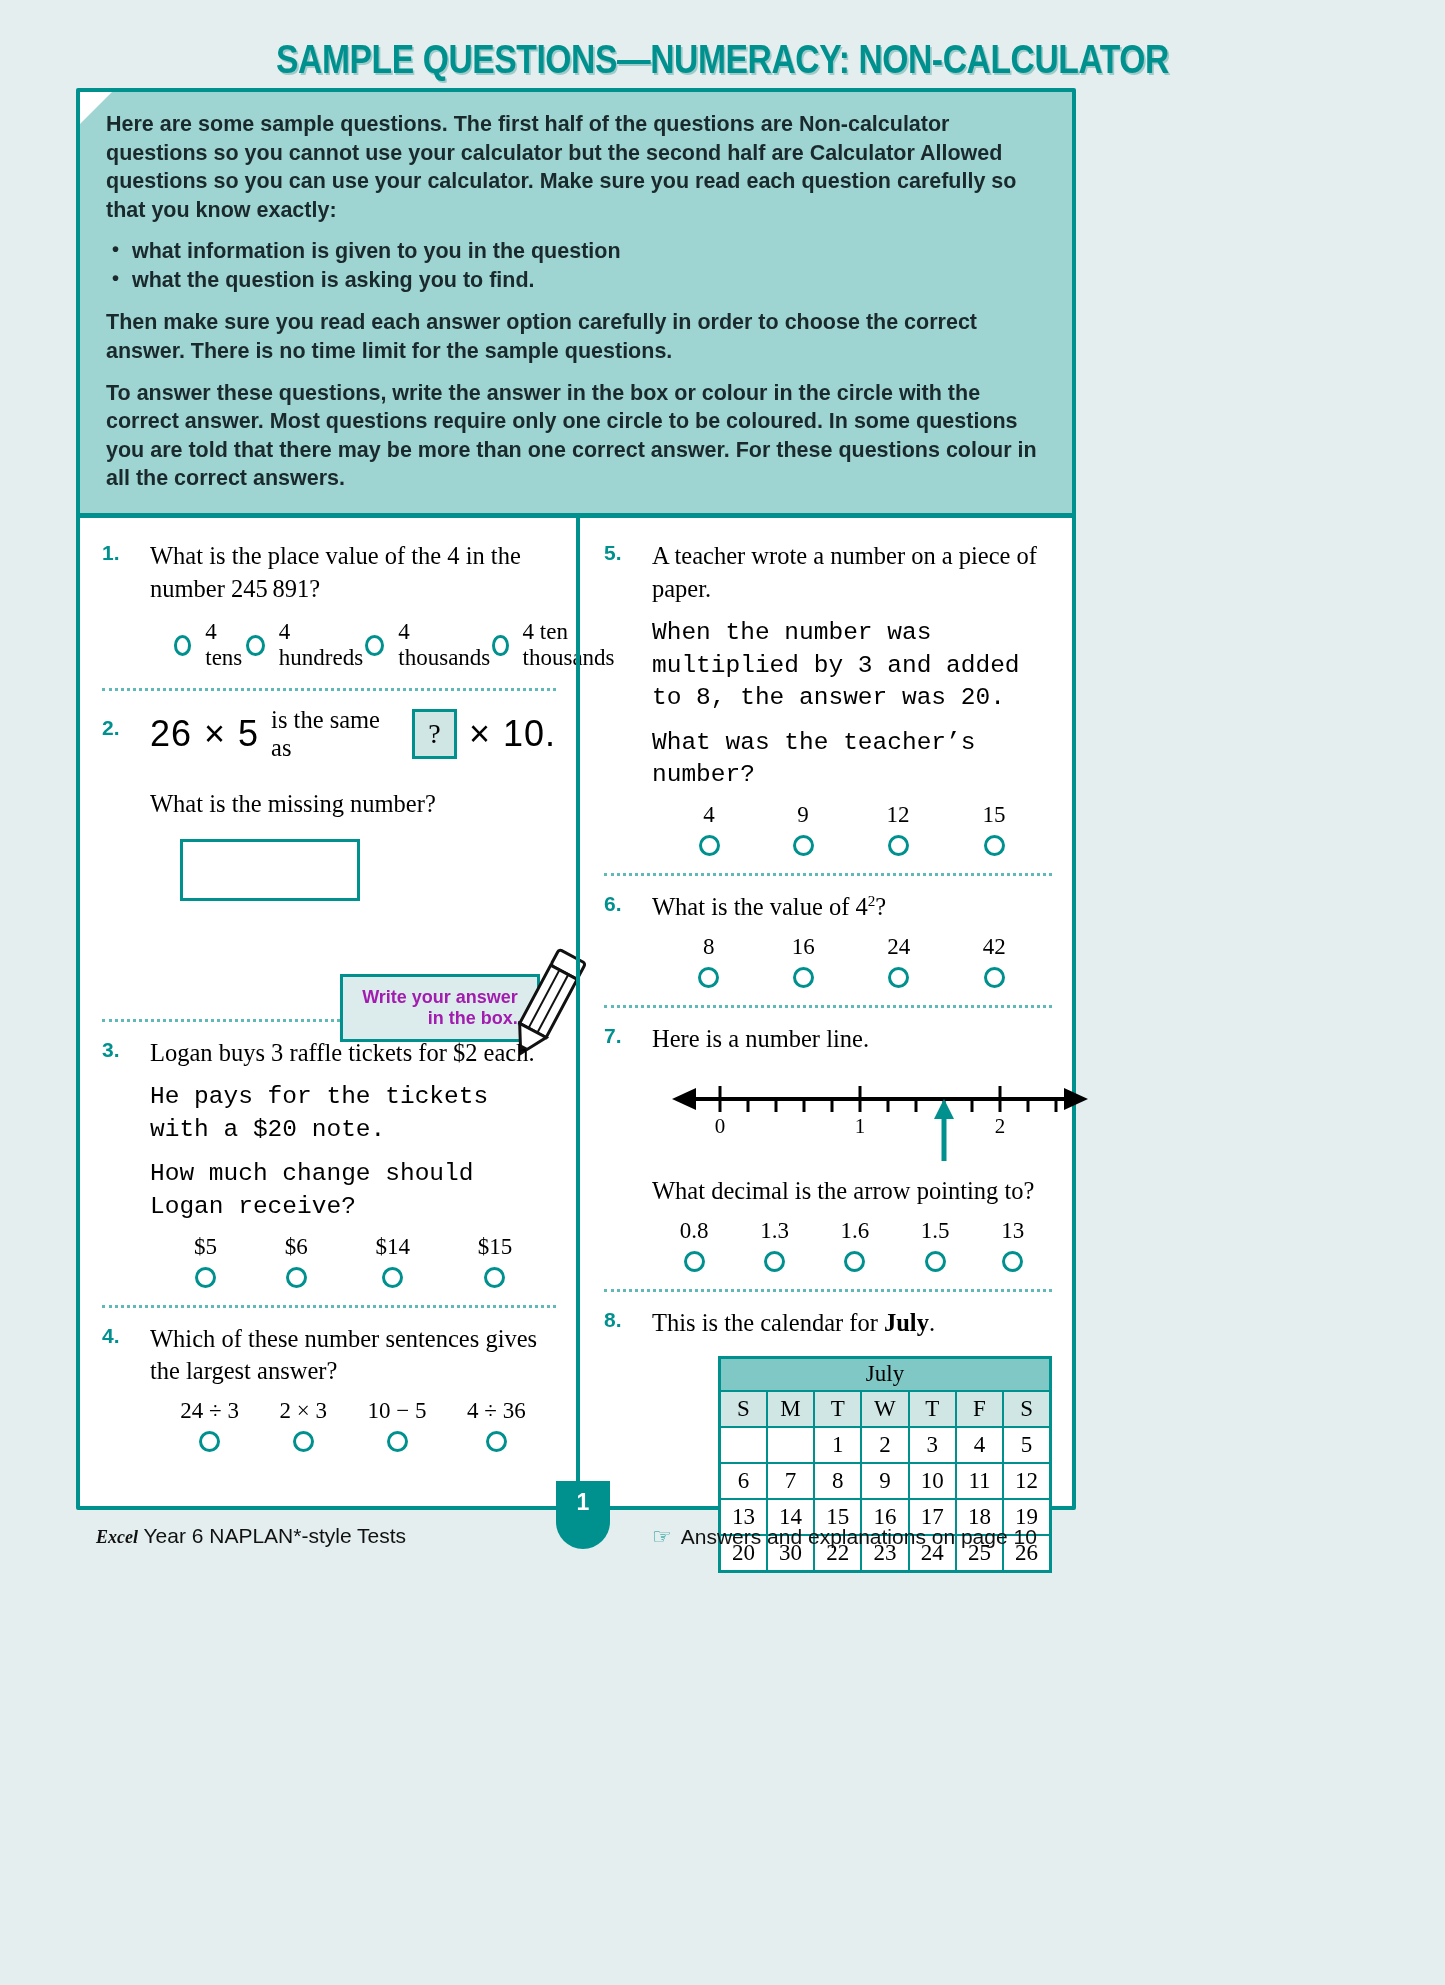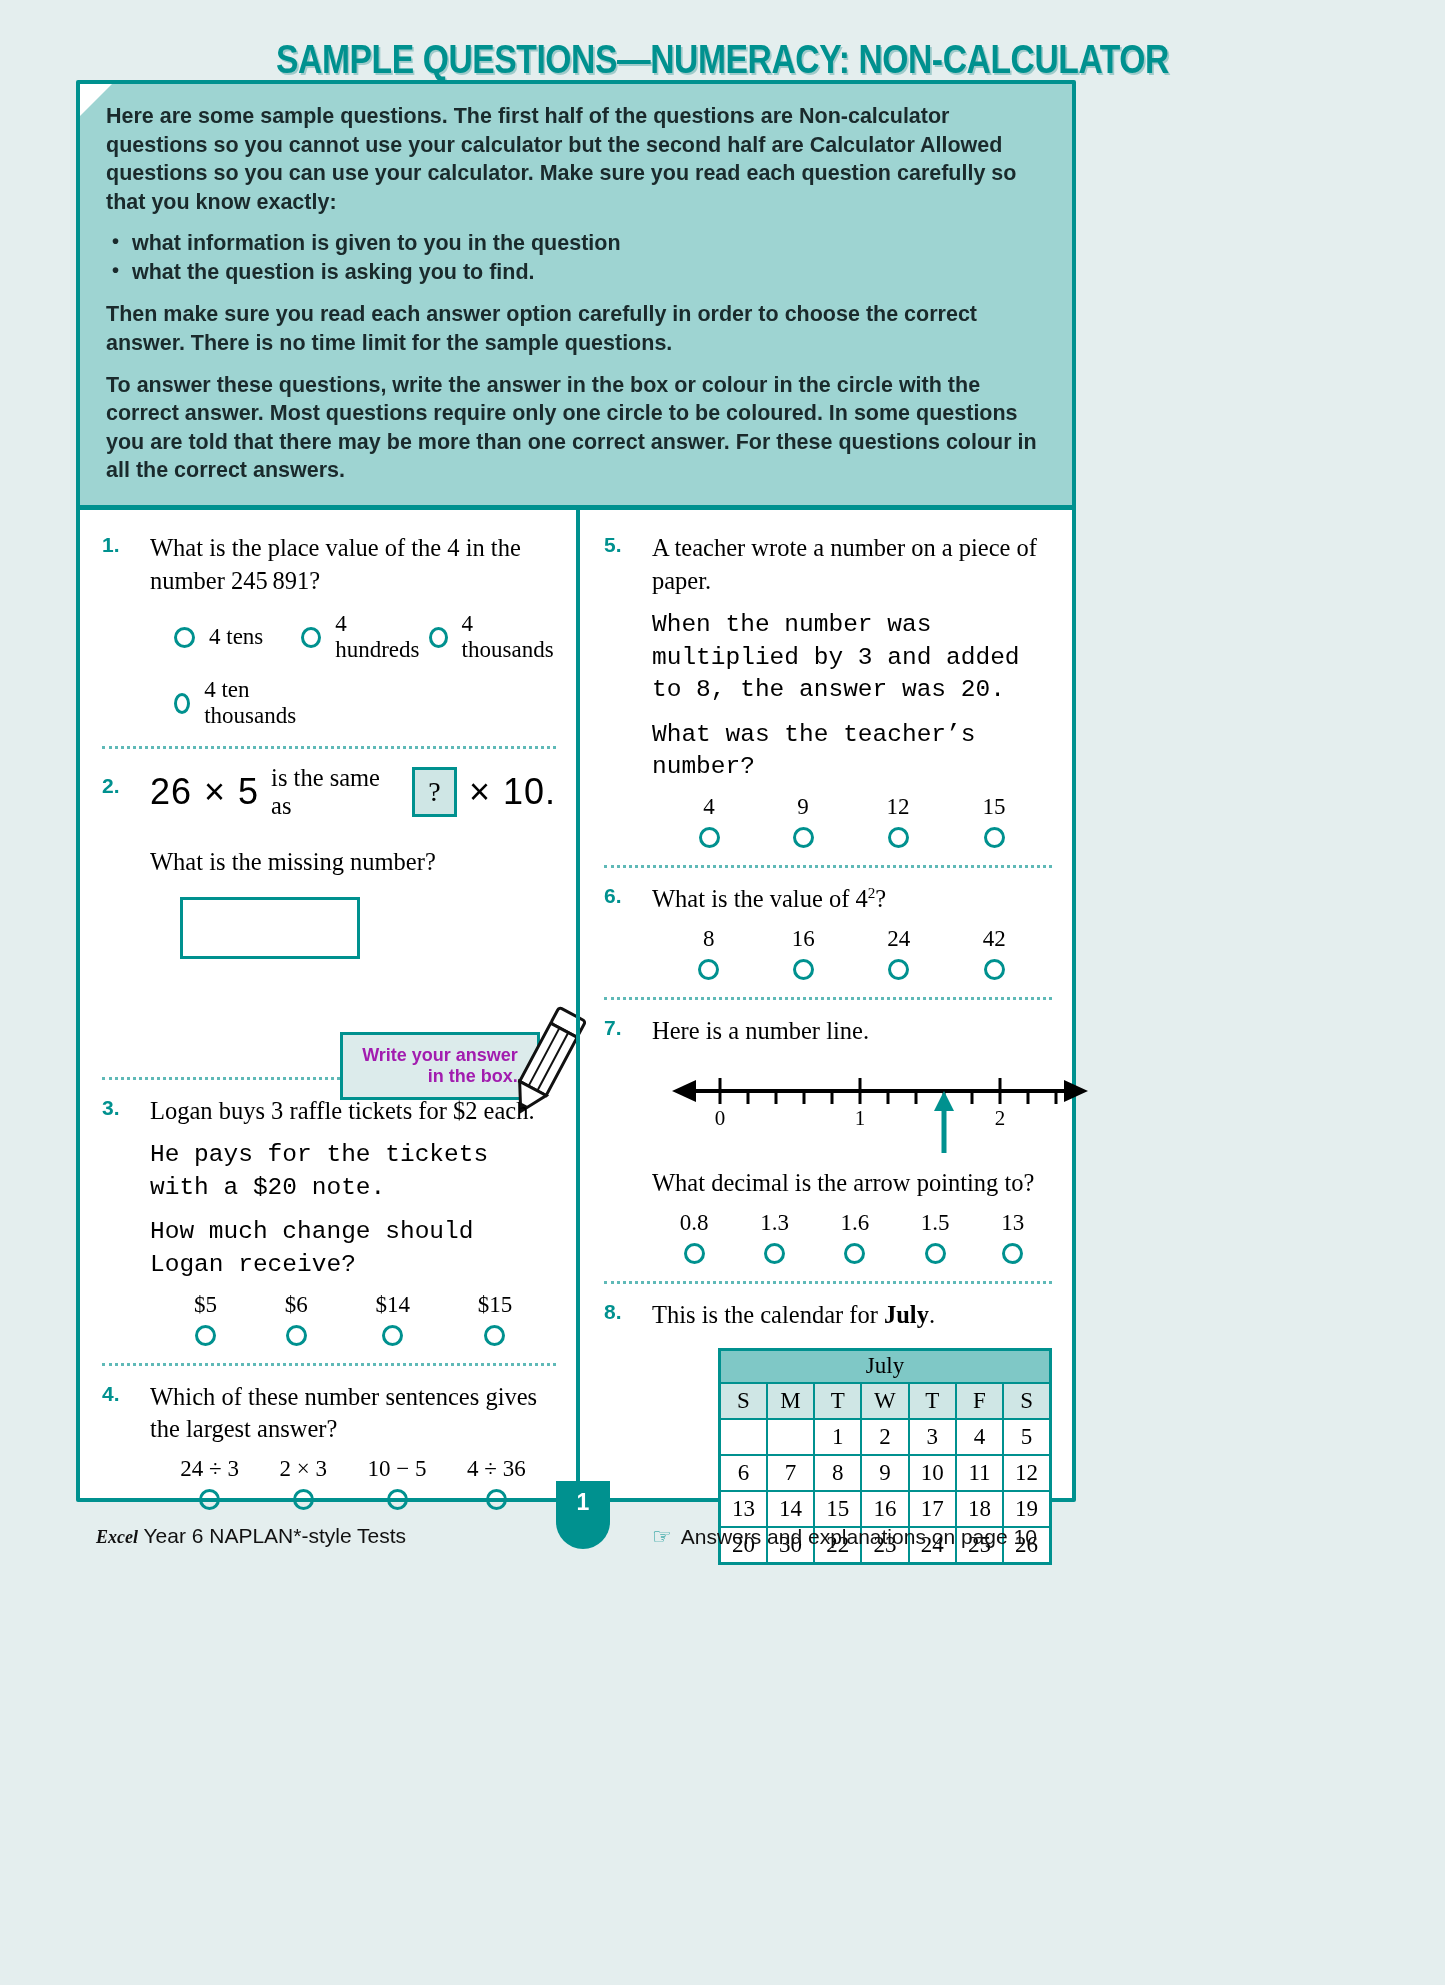--- a/index.html
+++ b/index.html
@@ -27,21 +27,21 @@
     color: #00918f;
     transform: scaleX(0.82);
     transform-origin: center;
     text-shadow: 2px 2px 0 rgba(0,120,118,0.30);
     white-space: nowrap;
   }
 
   
   .card {
     position: absolute;
-    left: 76px; top: 80px;
+    left: 76px; top: 88px;
     width: 1000px; height: 1422px;
     background: #ffffff;
     border: 4px solid #00918f;
     border-radius: 2px;
   }
   
   .intro {
     position: absolute;
     left: 0; top: 0;
     width: 992px;
@@ -108,21 +108,21 @@
   .circle {
     display: inline-block;
     width: 21px; height: 21px;
     border: 3px solid #00918f;
     border-radius: 50%;
     vertical-align: middle;
   }
   .opt-grid2 {
     margin-top: 14px;
     display: grid;
-    grid-template-columns: 1fr 1fr 1fr;
+    grid-template-columns: 1fr 1fr 1fr 1fr;
     row-gap: 14px;
     padding-left: 24px;
   }
   .opt { display: flex; align-items: center; gap: 14px; font-size: 23px; }
 
   .opt-row {
     margin-top: 10px;
     display: flex;
     justify-content: space-around;
     padding: 0 10px;

